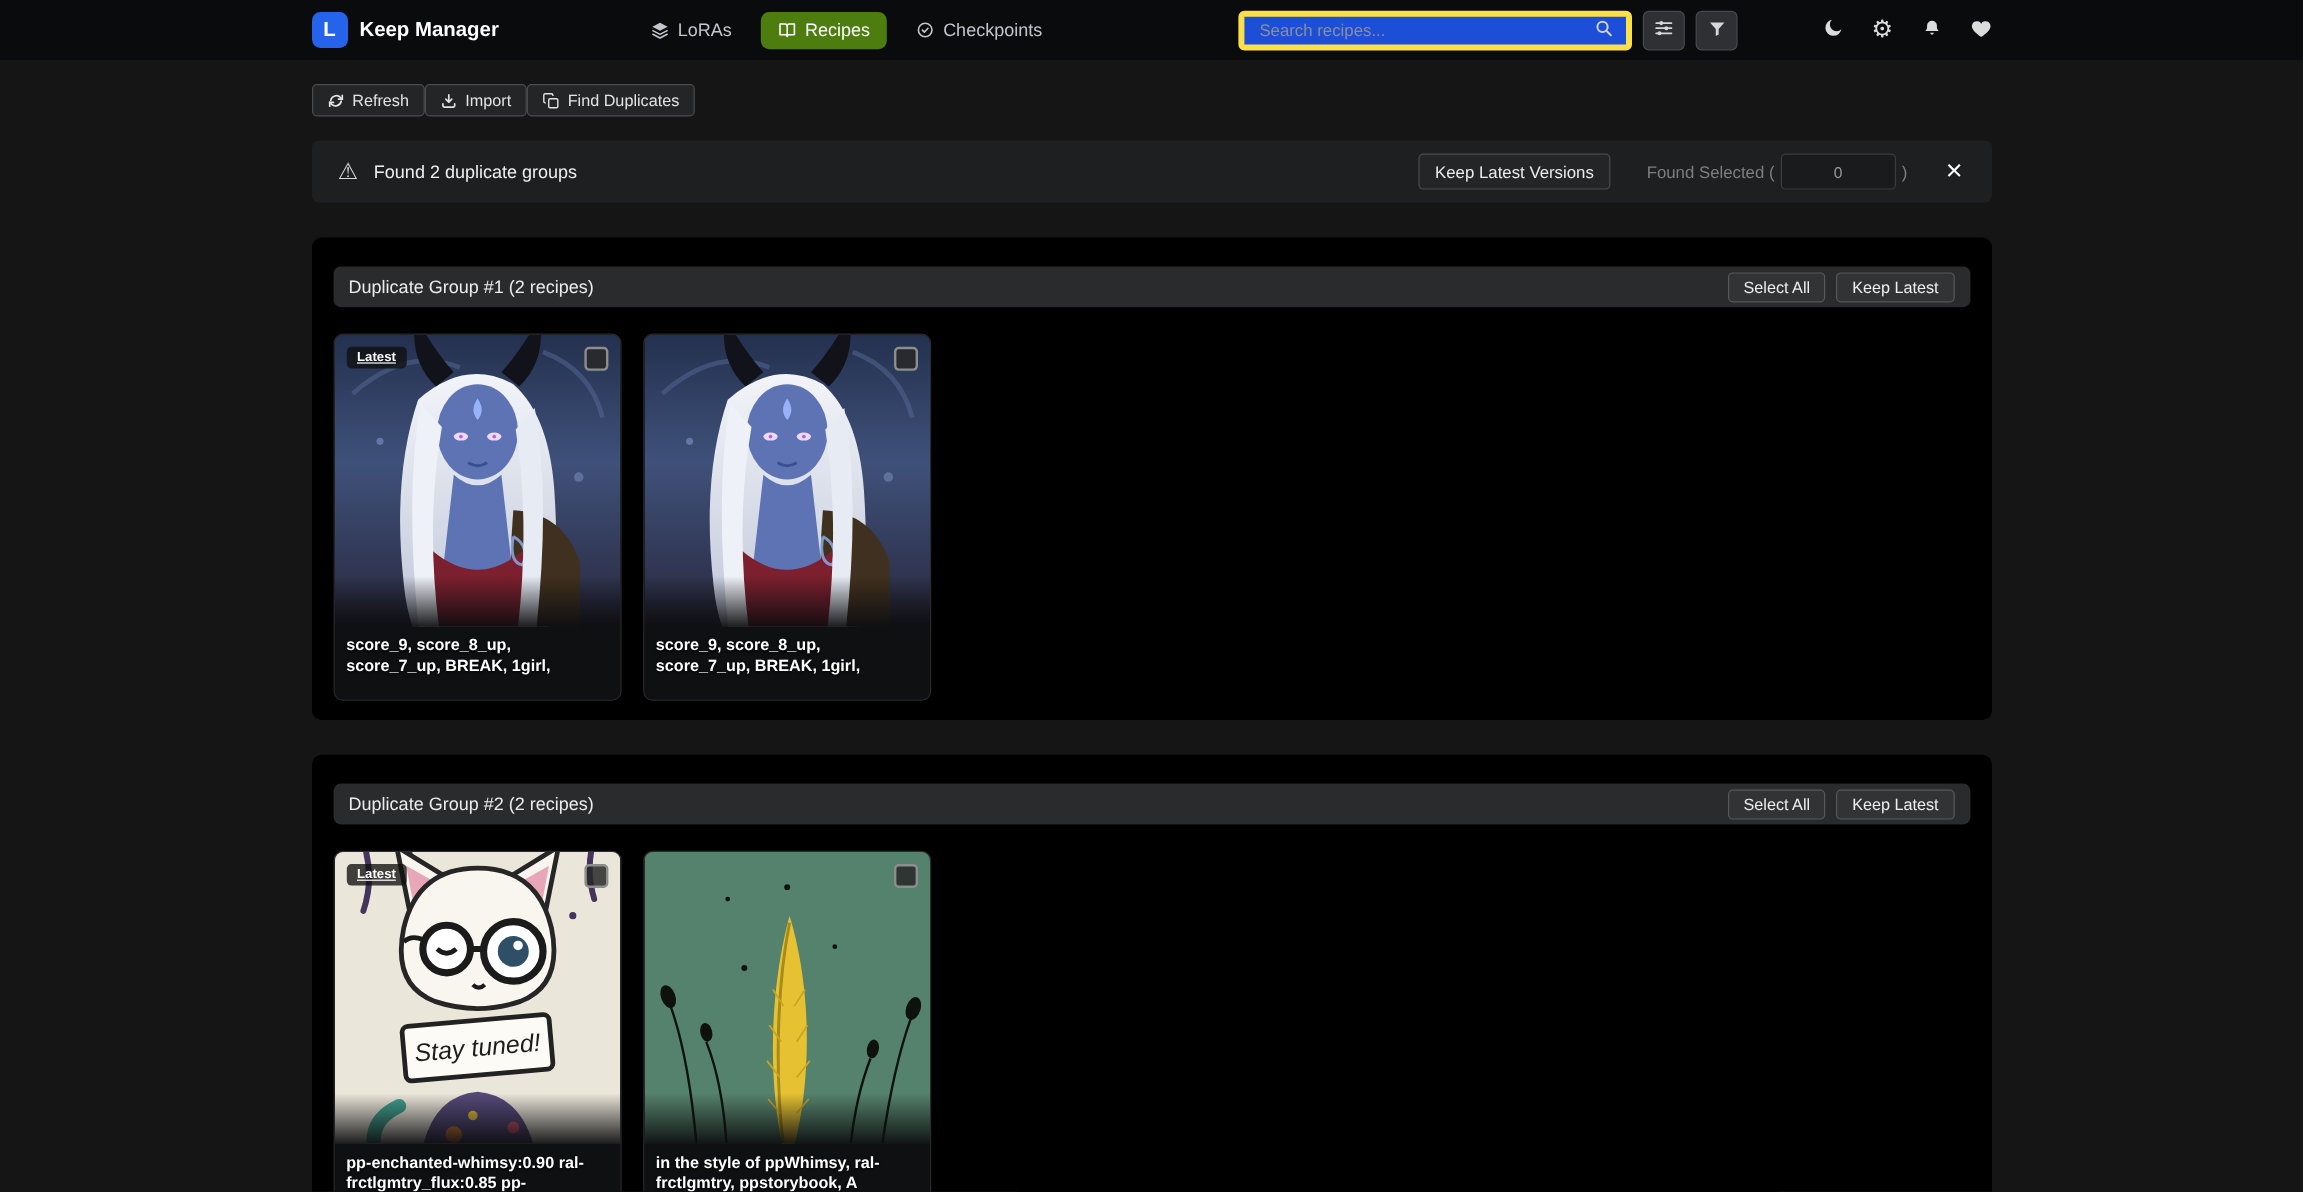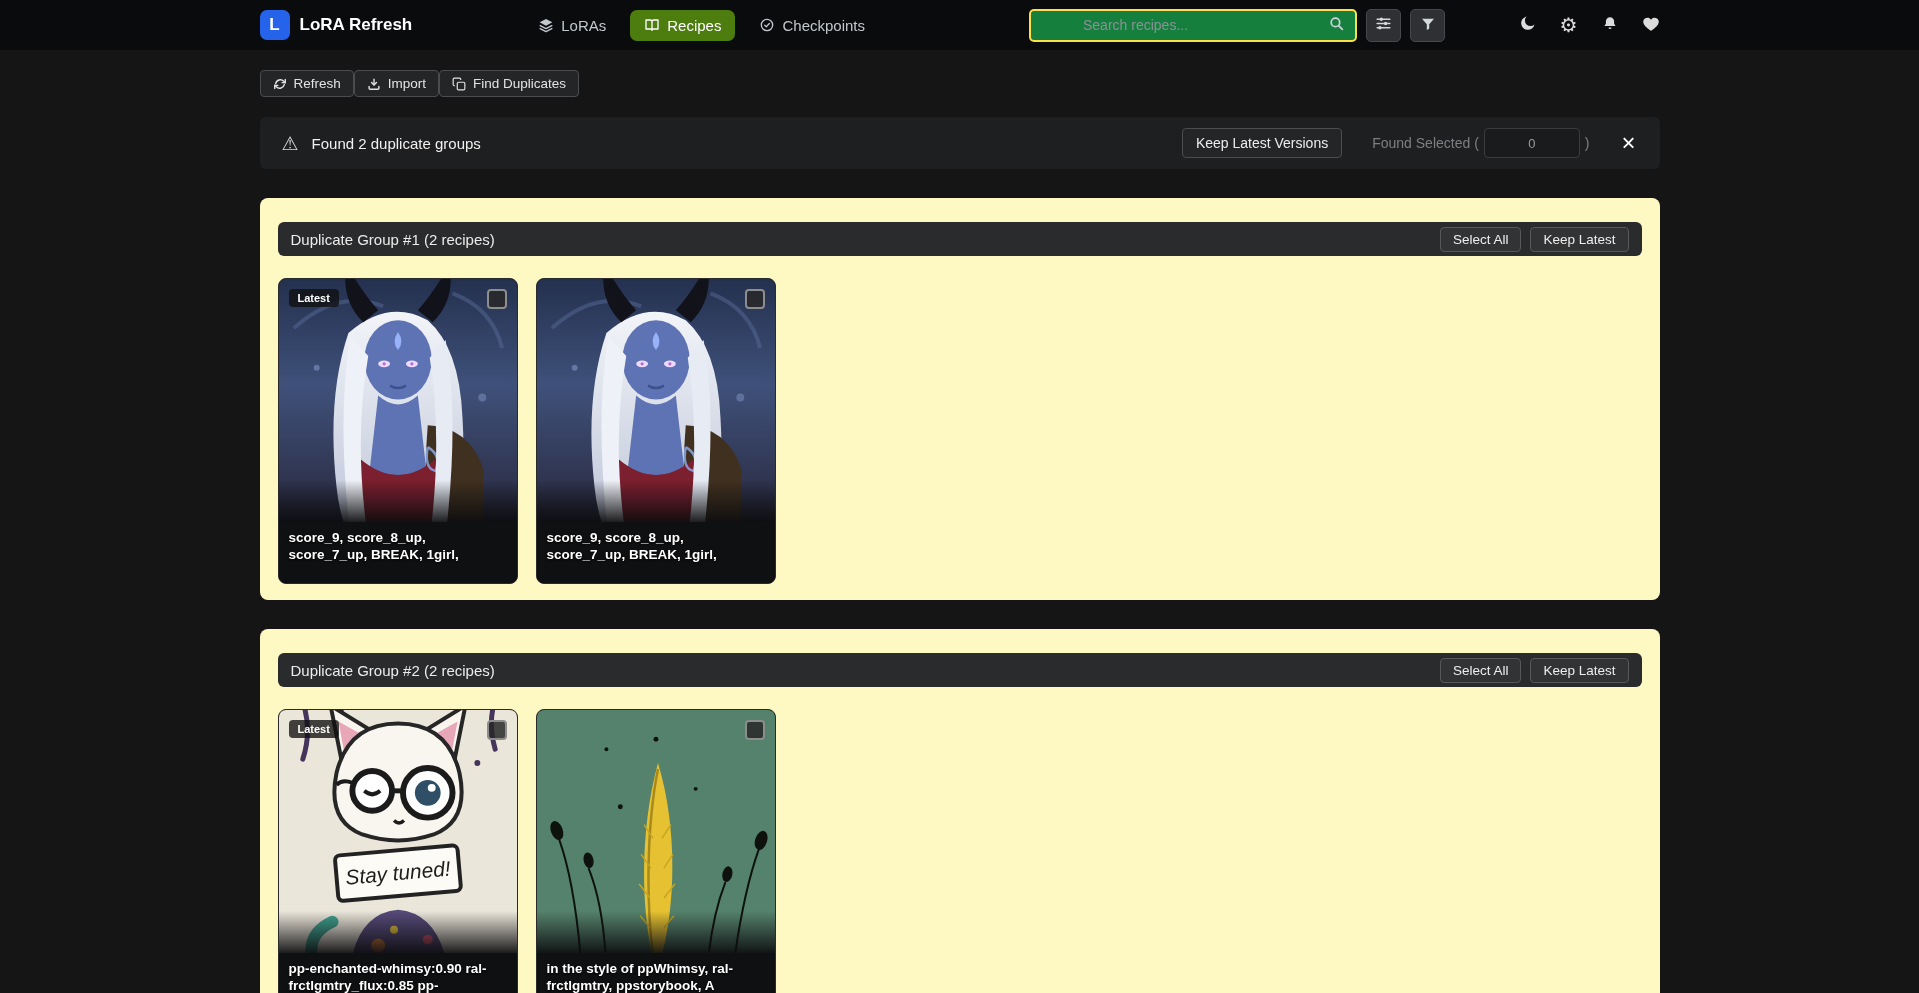--- a/index.html
+++ b/index.html
@@ -21,21 +21,21 @@
   .brand-title { font-weight: bold; font-size: 17px; color: #ffffff; }
 
   .nav-tabs { display: flex; align-items: center; gap: 10px; margin-left: 112px; }
   .nav-tab { display: flex; align-items: center; gap: 7px; color: #c3c7cc; font-size: 15px;
              padding: 7px 14px; border-radius: 7px; cursor: pointer; text-decoration: none; }
   .nav-tab.active { background: #4d7c0f; color: #fff; }
   .nav-tab svg { display: block; }
 
   .search-group { display: flex; align-items: center; gap: 9px; margin-left: 150px; }
   .search-box { display: flex; align-items: center; width: 328px; height: 33px;
-                background: #15803d; border: 2px solid #fde047; border-radius: 5px; padding-left: 40px; }
+                background: #1d4ed8; border: 5px solid #fde047; border-radius: 5px; }
   .search-box input { flex: 1; min-width: 0; background: transparent; border: none; outline: none;
                       color: #ddd; font-size: 14px; padding: 0 12px; font-family: inherit; }
   .search-box input::placeholder { color: #8b9096; }
   .search-btn { background: transparent; border: none; color: #cfd3d8; padding: 0 10px; cursor: pointer; display: flex; }
   .icon-btn { width: 35px; height: 33px; border-radius: 5px; background: #2e3033; border: 1px solid #45484c;
               color: #d4d7db; display: flex; align-items: center; justify-content: center; cursor: pointer; }
 
   .nav-actions { margin-left: auto; display: flex; align-items: center; gap: 23px; }
   .action-icon { background: none; border: none; color: #dcdcdc; cursor: pointer;
                  display: flex; align-items: center; padding: 0; }
@@ -58,41 +58,41 @@
   .banner-right { display: flex; align-items: center; gap: 30px; }
   .btn-ghost { background: #242527; border: 1px solid #4a4c4f; color: #ececec; font-size: 14px;
                border-radius: 4px; padding: 6px 13px; cursor: pointer; }
   .delete-selected { display: flex; align-items: center; gap: 5px; color: #7d7f82; font-size: 14px; }
   .delete-count { width: 96px; height: 30px; background: #1a1b1c; border: 1px solid #3a3c3e;
                   border-radius: 4px; color: #9a9a9a; text-align: center; font-size: 13px; outline: none; }
   .close-btn { background: none; border: none; color: #ffffff; font-size: 24px; line-height: 1;
                cursor: pointer; padding: 0 2px; }
 
   
-  .group { margin-top: 29px; background: #fef9c3; border-radius: 8px; padding: 24px 18px 16px; }
+  .group { margin-top: 29px; background: #000000; border-radius: 8px; padding: 24px 18px 16px; }
   .group.first { margin-top: 29px; }
   .group-header { display: flex; align-items: center; justify-content: space-between;
                   background: #2a2b2d; border-radius: 6px; height: 34px; padding: 0 13px; }
   .group-title { font-size: 15px; color: #ececec; }
   .group-actions { display: flex; gap: 9px; }
   .btn-sm { background: #323335; border: 1px solid #56585b; border-radius: 4px; color: #eeeeee;
             font-size: 13.5px; padding: 4px 12px; cursor: pointer; }
 
   .cards { display: flex; gap: 18px; margin-top: 22px; }
   .card { position: relative; width: 240px; height: 306px; border-radius: 8px; overflow: hidden;
           background: #121214; border: 1px solid #2b2b2e; cursor: pointer; flex: 0 0 auto; }
   .card-img { position: absolute; inset: 0 0 61px 0; overflow: hidden; }
   .card-img svg { width: 100%; height: 100%; display: block; }
   .card-fade { position: absolute; left: 0; right: 0; bottom: 61px; height: 42px; pointer-events: none;
                background: linear-gradient(to bottom, rgba(12,12,14,0), rgba(12,12,14,0.92)); }
   .caption { position: absolute; left: 0; right: 0; bottom: 0; height: 61px; padding: 7px 10px 0;
              background: #0f1012; color: #ffffff; font-weight: bold; font-size: 13.5px;
              line-height: 1.28; overflow: hidden; text-shadow: 0 1px 2px #000; }
   .badge { position: absolute; top: 10px; left: 10px; background: rgba(15,15,15,0.78); color: #fff;
-           font-size: 11px; font-weight: bold; padding: 3px 9px; border-radius: 4px; }
+           font-size: 11px; font-weight: bold; padding: 3px 9px; border-radius: 4px; text-decoration: underline; }
   .card-check { appearance: none; -webkit-appearance: none; position: absolute; top: 10px; right: 10px;
                 width: 20px; height: 20px; margin: 0; border: 2px solid #8d8d8d; border-radius: 4px;
                 background: rgba(40,40,40,0.85); cursor: pointer; }
 </style>
 </head>
 <body>
 
 <svg width="0" height="0" style="position:absolute" aria-hidden="true">
   <defs>
     <linearGradient id="g-demon" x1="0" y1="0" x2="0" y2="1">
@@ -106,21 +106,21 @@
     </linearGradient>
   </defs>
 </svg>
 
 <header class="navbar">
   <div class="nav-inner">
     <div class="brand">
       <div class="logo">
         <span>L</span>
       </div>
-      <span class="brand-title">LoRA Refresh</span>
+      <span class="brand-title">Keep Manager</span>
     </div>
 
     <nav class="nav-tabs">
       <a class="nav-tab">
         <span>
           <svg width="16" height="16" viewBox="0 0 24 24">
               <path d="M12 3 2.5 8 12 13l9.5-5z" fill="currentColor"></path>
               <path d="M2.5 12.5 12 17.5l9.5-5M2.5 17 12 22l9.5-5" fill="none" stroke="currentColor" stroke-width="2" stroke-linejoin="round"></path>
             </svg>
         </span>

